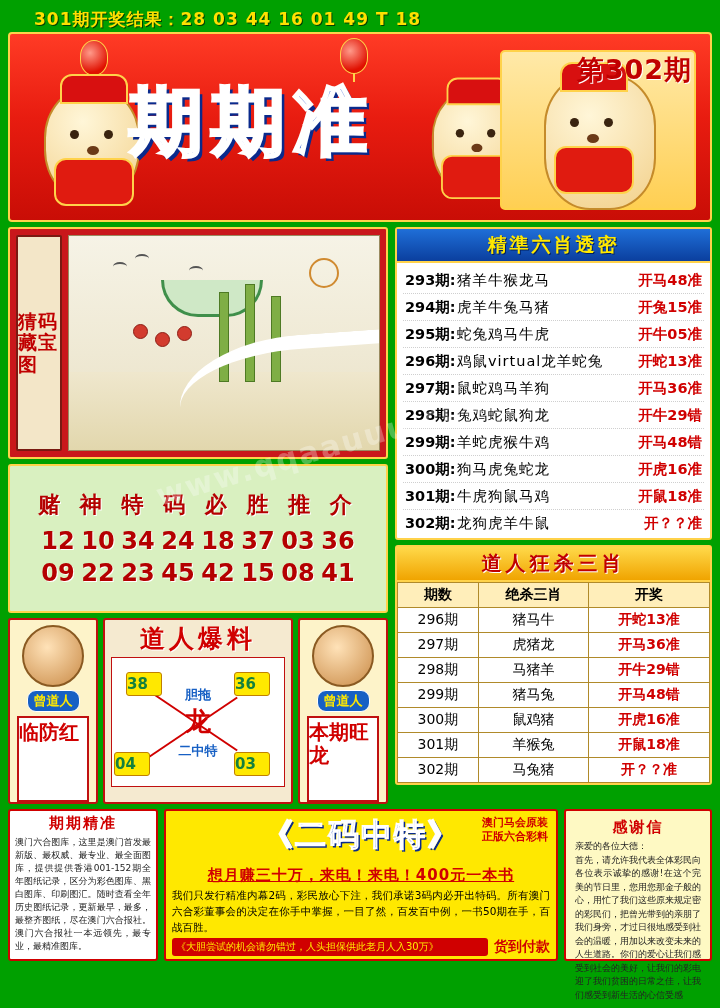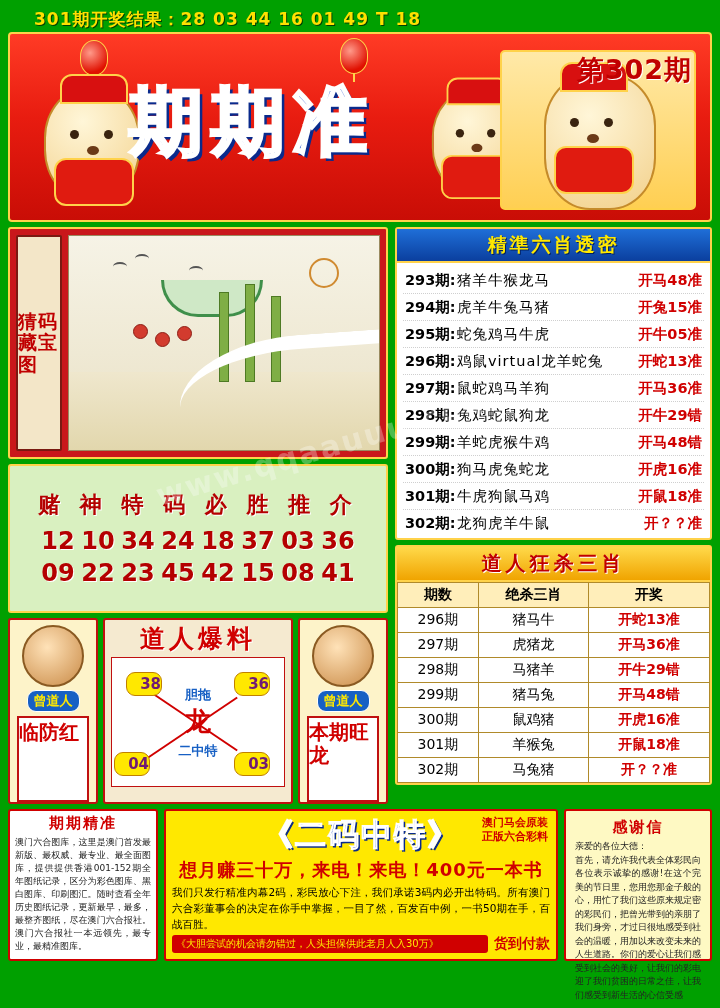--- a/index.html
+++ b/index.html
@@ -128,22 +128,22 @@
   }
   .baoliao{
     flex:1;background:#f5ead0;border:2px solid #c01010;border-radius:3px;position:relative;
   }
   .baoliao-title{
     text-align:center;font-size:25px;font-weight:bold;color:#d00000;letter-spacing:4px;
     text-shadow:1px 1px 0 #fff;padding:2px 0 0;
   }
   .baoliao-inner{position:relative;margin:2px 6px 6px;height:128px;background:#fff;border:1px solid #c01010;}
   .bnum{
-    position:absolute;width:34px;height:22px;line-height:22px;text-align:right;
-    background:#ffe800;border:1px solid #c08000;color:#701a75;font-weight:bold;font-size:15px;border-radius:9px;
+    position:absolute;width:34px;height:22px;line-height:22px;text-align:left;
+    background:#ffe800;border:1px solid #c08000;color:#15803d;font-weight:bold;font-size:15px;border-radius:3px;
   }
   .bcenter{
     position:absolute;left:50%;top:46px;transform:translateX(-50%);
     color:#d00000;font-weight:bold;font-size:26px;
   }
   .btag{position:absolute;left:50%;transform:translateX(-50%);color:#1760c4;font-weight:bold;font-size:13px;}
   .xline{position:absolute;background:#d00000;height:2px;transform-origin:left center;}
 
   
   .panel{border:2px solid #ffd24a;border-radius:3px;background:#ffffff;}
@@ -174,21 +174,21 @@
 
   
   .bottom{display:flex;gap:6px;margin-top:5px;height:152px;}
   .bt-left{width:150px;background:#fff;border:2px solid #d00000;border-radius:3px;box-sizing:border-box;padding:3px;}
   .bt-left h4{margin:0;text-align:center;color:#d00000;font-size:15px;letter-spacing:2px;}
   .bt-left p{margin:3px 2px 0;font-size:9px;line-height:1.45;color:#222;text-align:justify;}
   .bt-mid{flex:1;background:#ffe800;border:2px solid #d00000;border-radius:3px;position:relative;box-sizing:border-box;padding:3px 6px;}
   .bt-mid .hl{font-size:31px;font-weight:bold;color:#1a49c8;text-align:center;letter-spacing:2px;
     -webkit-text-stroke:1px #fff;text-shadow:2px 2px 0 #0a2a8c;}
   .bt-mid .sub{position:absolute;right:8px;top:5px;font-size:11px;color:#d00000;font-weight:bold;line-height:1.3;text-align:center;}
-  .bt-mid .l2{font-size:18px;font-weight:bold;color:#d00000;text-align:center;margin-top:2px;letter-spacing:1px;}
+  .bt-mid .l2{font-size:15px;font-weight:bold;color:#d00000;text-align:center;margin-top:10px;letter-spacing:1px;text-decoration:underline;}
   .bt-mid .body{font-size:10.5px;line-height:1.5;color:#000;margin-top:3px;text-align:justify;}
   .bt-mid .foot{display:flex;align-items:center;gap:6px;margin-top:3px;}
   .bt-mid .foot .q{flex:1;background:#d00000;color:#ffe800;font-size:10px;padding:2px 4px;border-radius:3px;}
   .bt-mid .foot .pay{font-size:14px;font-weight:bold;color:#d00000;}
   .bt-right{width:148px;background:#fef9c3;border:2px solid #d00000;border-radius:3px;box-sizing:border-box;padding:7px;}
   .bt-right h4{margin:0;text-align:center;color:#d00000;font-size:15px;letter-spacing:2px;}
   .bt-right p{margin:3px 2px 0;font-size:9px;line-height:1.5;color:#222;text-align:justify;}
 
   .watermark{
     position:absolute;left:150px;top:430px;font-size:30px;color:rgba(255,255,255,.30);

